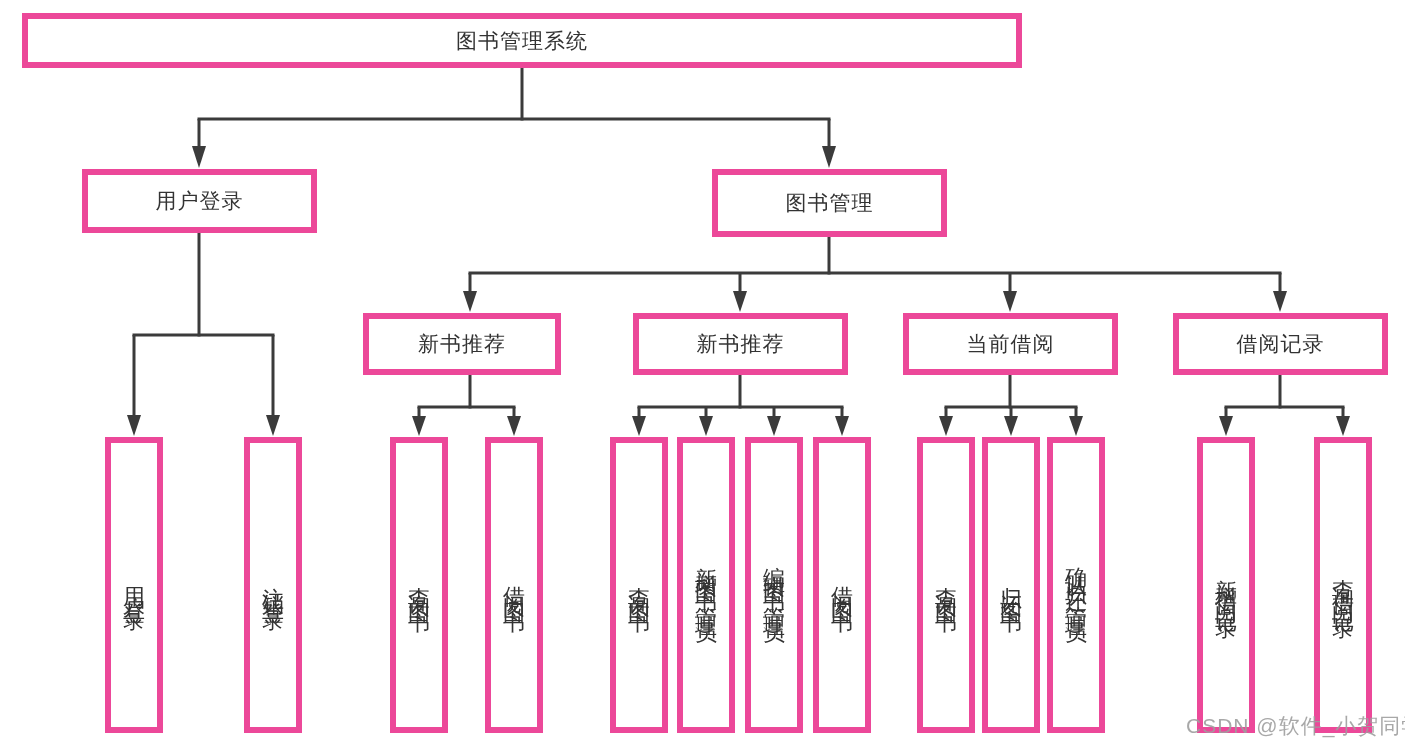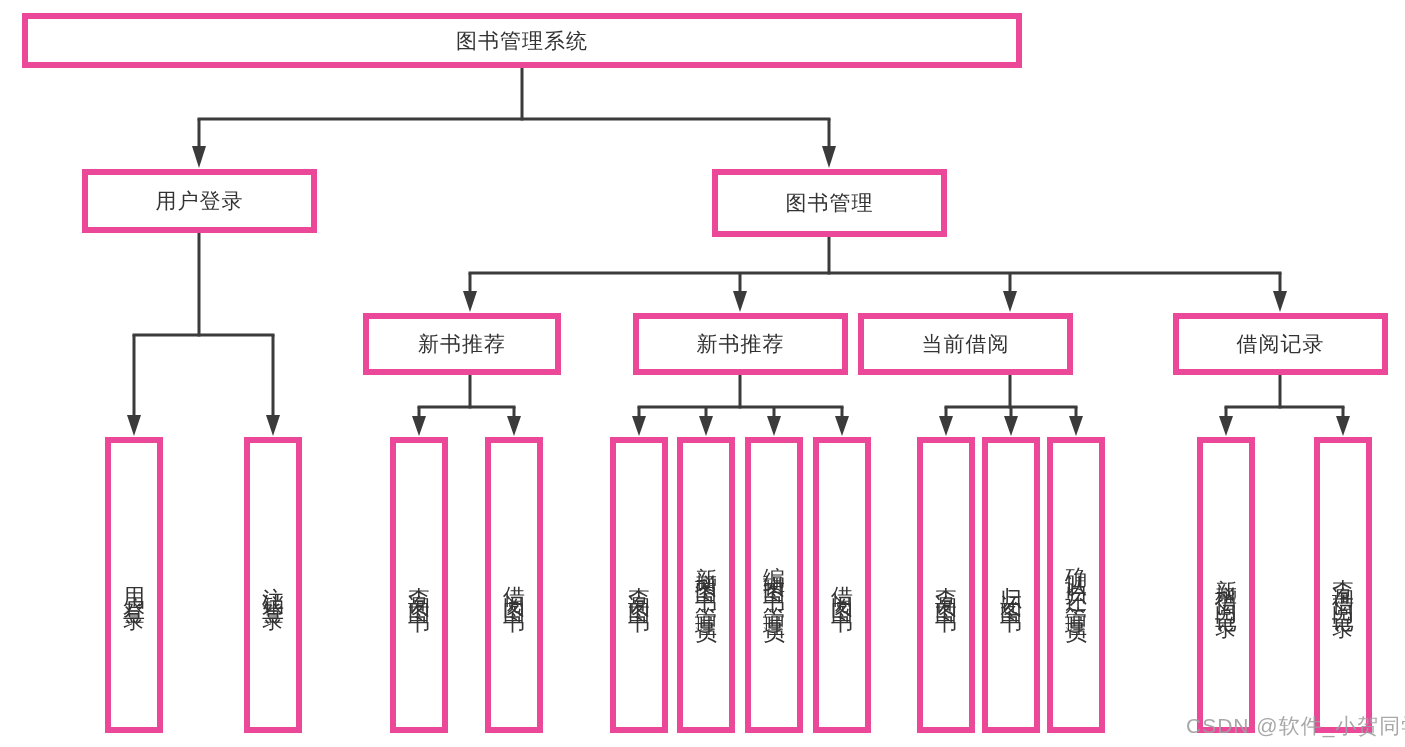--- a/index.html
+++ b/index.html
@@ -120,21 +120,21 @@
     <polygon points="1336,416 1350,416 1343,436" stroke="none"></polygon>
   </svg>
 
   <div class="box" style="left:22px; top:13px; width:1000px; height:55px;">图书管理系统</div>
 
   <div class="box" style="left:82px; top:169px; width:235px; height:64px;">用户登录</div>
   <div class="box" style="left:712px; top:169px; width:235px; height:68px;">图书管理</div>
 
   <div class="box" style="left:363px; top:313px; width:198px; height:62px;">新书推荐</div>
   <div class="box" style="left:633px; top:313px; width:215px; height:62px;">新书推荐</div>
-  <div class="box" style="left:858px; top:313px; width:215px; height:62px;">当前借阅</div>
+  <div class="box" style="left:903px; top:313px; width:215px; height:62px;">当前借阅</div>
   <div class="box" style="left:1173px; top:313px; width:215px; height:62px;">借阅记录</div>
 
   <div class="box leaf" style="left:105px; top:437px; width:58px; height:296px;">用户登录</div>
   <div class="box leaf" style="left:244px; top:437px; width:58px; height:296px;">注销登录</div>
 
   <div class="box leaf" style="left:390px; top:437px; width:58px; height:296px;">查询图书</div>
   <div class="box leaf" style="left:485px; top:437px; width:58px; height:296px;">借阅图书</div>
 
   <div class="box leaf" style="left:610px; top:437px; width:58px; height:296px;">查询图书</div>
   <div class="box leaf" style="left:677px; top:437px; width:58px; height:296px;">新增图书（管理员）</div>

